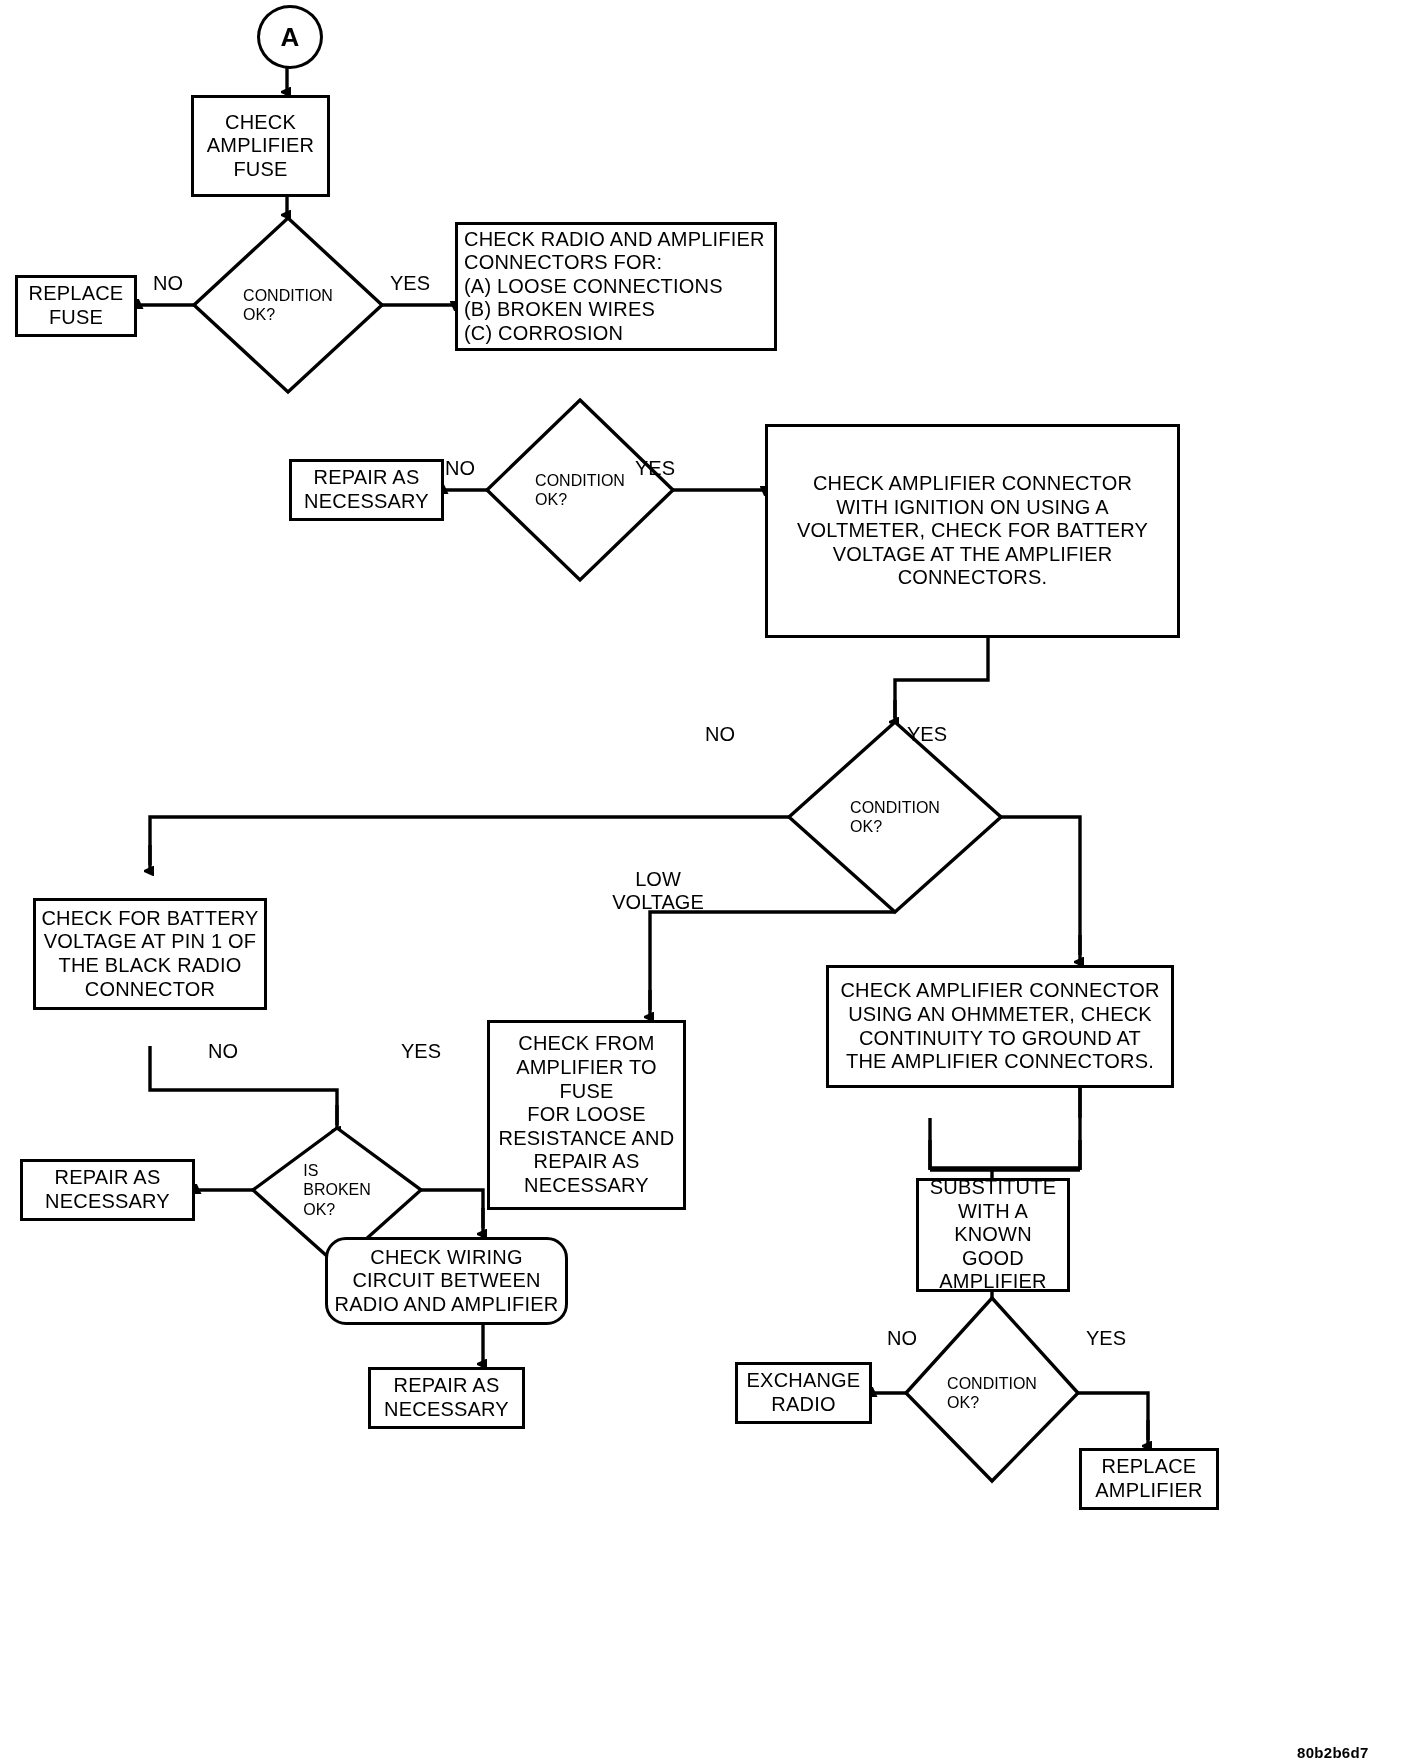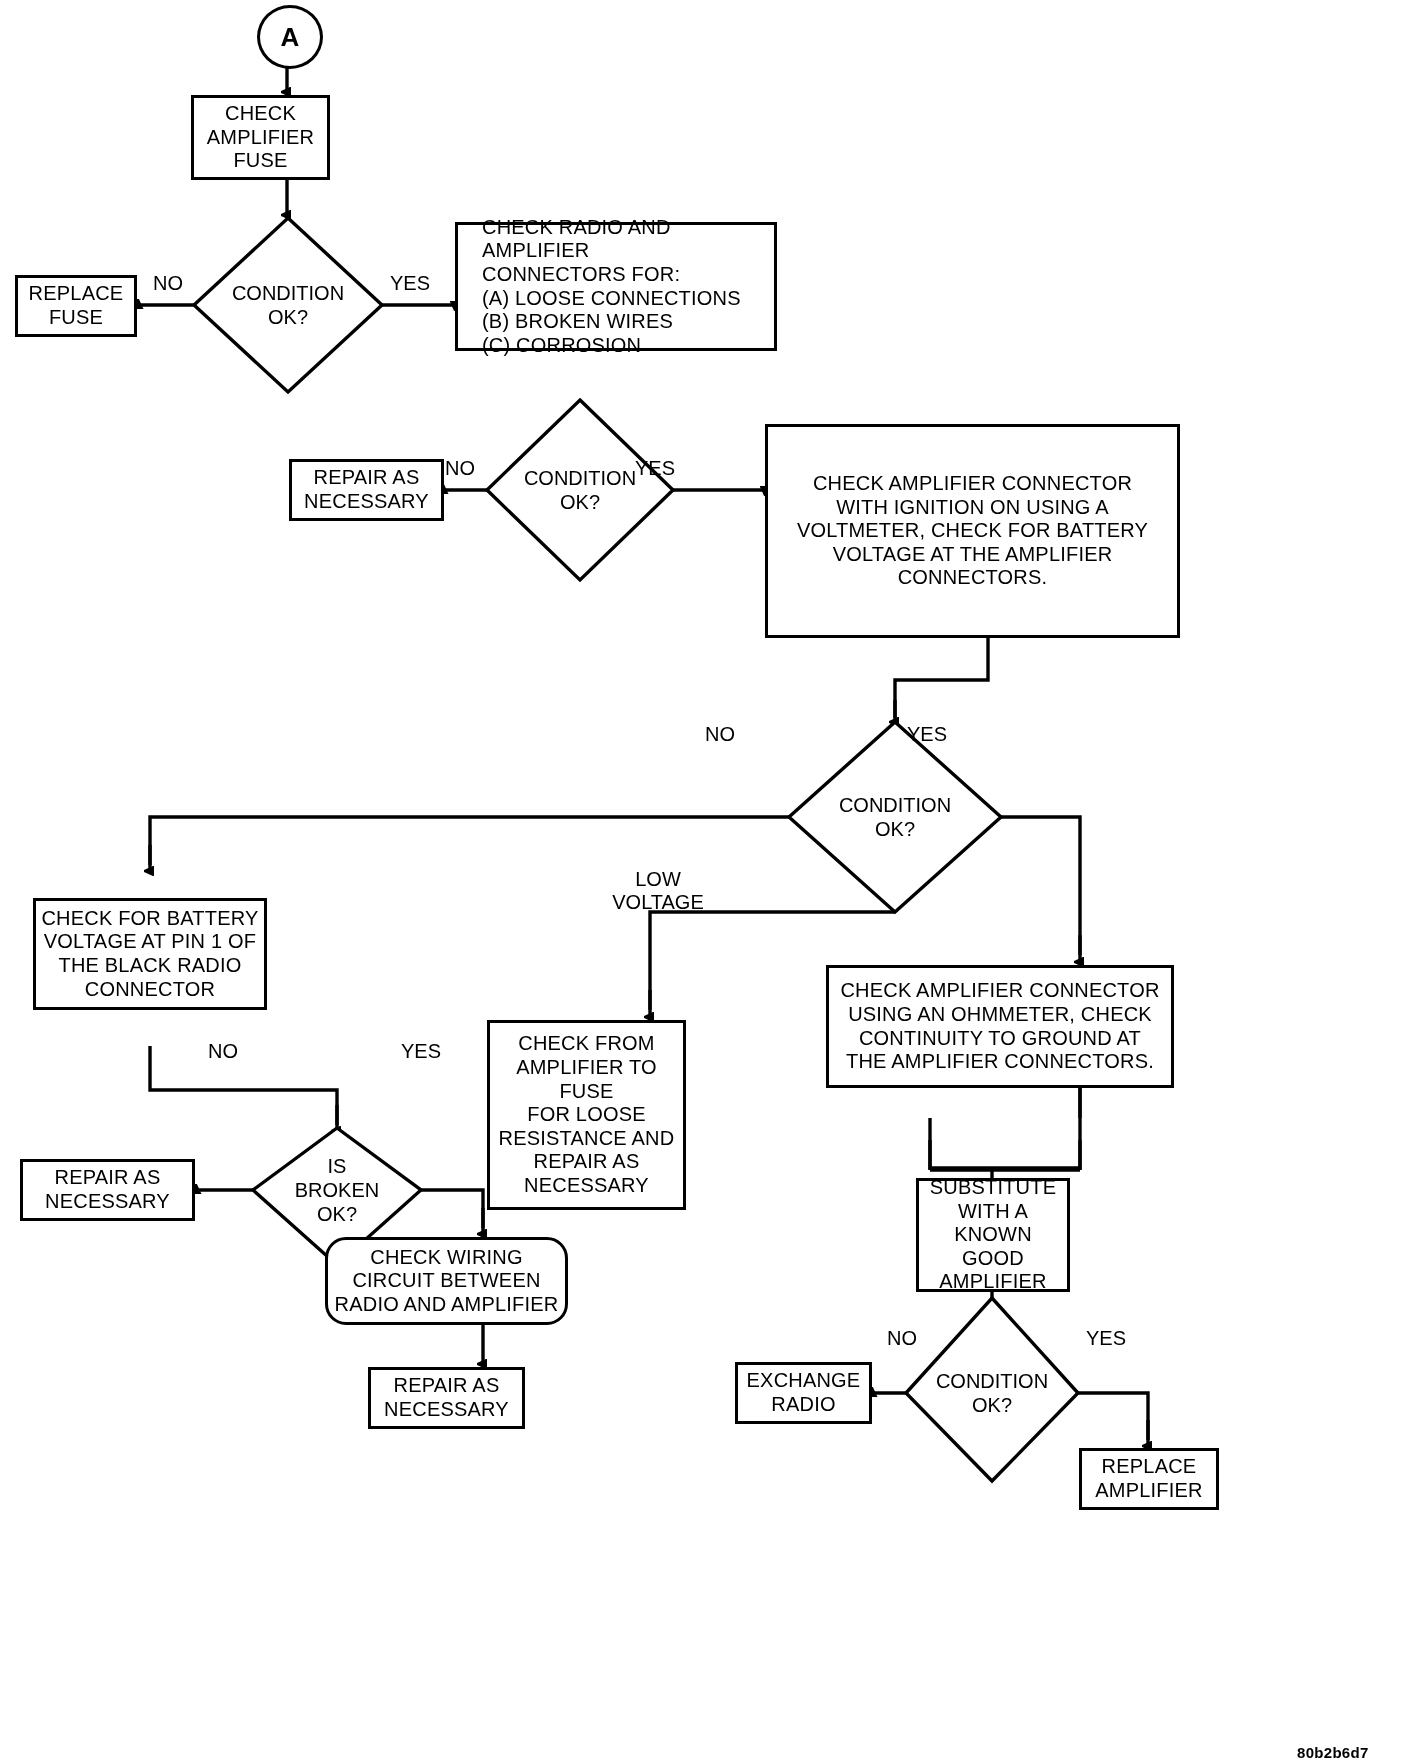--- a/index.html
+++ b/index.html
@@ -37,29 +37,29 @@
   }
   .proc {
     border: 3px solid #000;
     background: #fff;
     font-size: 20px;
     padding: 2px 4px;
   }
   .proc.listbox {
     text-align: left;
     justify-content: flex-start;
-    padding-left: 24px;
+    padding-left: 6px;
   }
   .dec-label {
     position: absolute;
     display: flex;
     align-items: center;
     justify-content: center;
-    text-align: center;
-    font-size: 20px;
+    text-align: left;
+    font-size: 16px;
     color: #000;
     line-height: 1.2;
     white-space: pre-line;
     pointer-events: none;
   }
   .edge-label {
     position: absolute;
     font-size: 20px;
     color: #000;
     line-height: 1.15;
@@ -157,21 +157,21 @@
     </g>
 
     <g stroke="#000" stroke-width="3.4" fill="none">
       <path d="M1080,1088 L1080,1170"></path>
       <path d="M930,1170 L1080,1170"></path>
     </g>
   </svg>
 
   <div class="connector-circle" style="left:257px; top:5px; width:60px; height:58px;">A</div>
 
-  <div class="node proc" style="left:191px; top:95px; width:139px; height:85px;">CHECK
+  <div class="node proc" style="left:191px; top:95px; width:139px; height:102px;">CHECK
 AMPLIFIER
 FUSE</div>
 
   <div class="node proc" style="left:15px; top:275px; width:122px; height:62px;">REPLACE
 FUSE</div>
 
   <div class="dec-label" style="left:213px; top:280px; width:150px; height:50px;">CONDITION
 OK?</div>
 
   <div class="node proc listbox" style="left:455px; top:222px; width:322px; height:129px; font-size:20px;">CHECK RADIO AND AMPLIFIER

